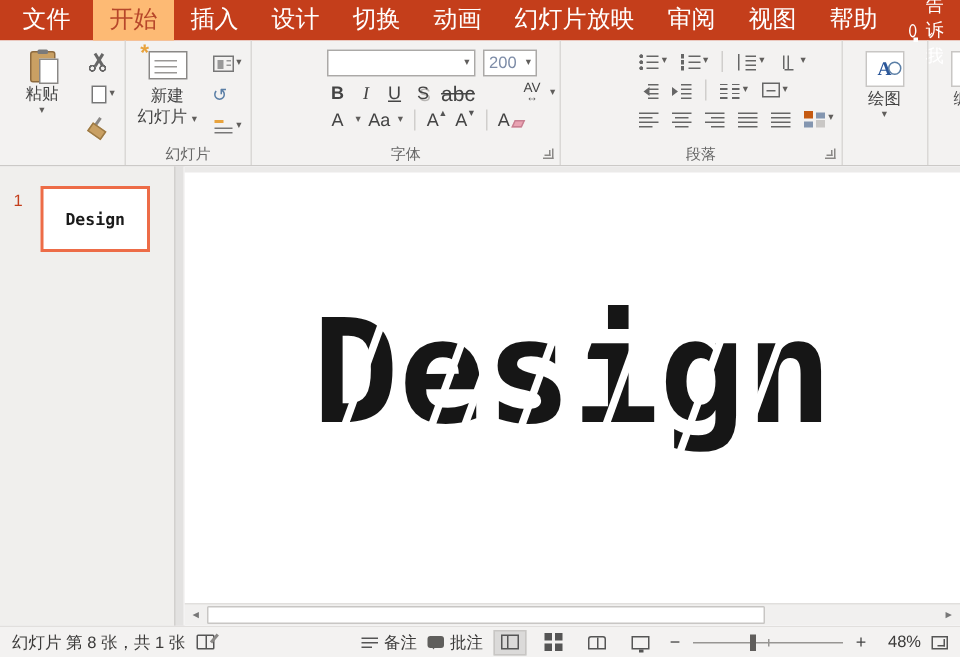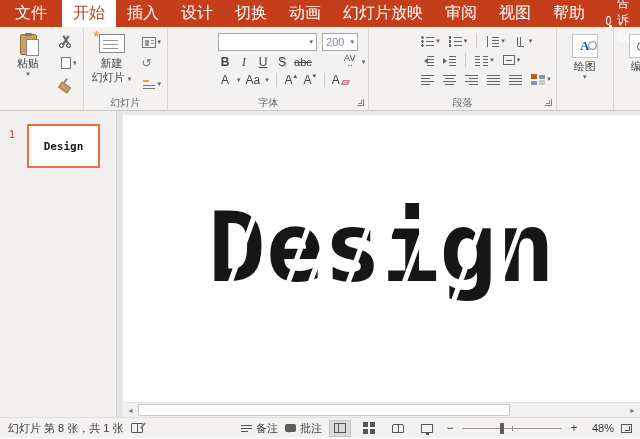--- a/index.html
+++ b/index.html
@@ -3,21 +3,21 @@
 <meta charset="utf-8">
 <style>
   * { margin:0; padding:0; box-sizing:border-box; }
   html,body { width:640px; height:439px; overflow:hidden; }
   body { font-family:"Liberation Sans","DejaVu Sans",sans-serif; background:#fff; font-size:12px; color:#333; }
 
   
   .tabbar { height:27px; background:#C43E1B; display:flex; align-items:stretch; color:#fff; }
   .tab { padding:0 11px; display:flex; align-items:center; font-size:16px; white-space:nowrap; cursor:default; }
   .tab.file { padding:0 15px; }
-  .tab.active { background:#ffffff; color:#B7472A; }
+  .tab.active { background:#fdba74; color:#B7472A; }
   .tellme { display:flex; align-items:center; gap:6px; padding:0 10px;margin-top:13px; }
   .tb-spacer { flex:1; }
   .share { display:flex; align-items:center; gap:6px; padding:0 12px; }
   .ic-bulb { width:9px; height:9px; border:1.4px solid #fff; border-radius:50%; position:relative; display:inline-block; }
   .ic-bulb::after { content:""; position:absolute; left:2px; bottom:-4px; width:3px; height:3px; background:#fff; }
   .ic-person { width:12px; height:12px; position:relative; display:inline-block; }
   .ic-person::before { content:""; position:absolute; left:3px; top:0; width:5px; height:5px; border:1.2px solid #fff; border-radius:50%; }
   .ic-person::after { content:""; position:absolute; left:1px; bottom:-1px; width:9px; height:5px; border:1.2px solid #fff; border-bottom:none; border-radius:5px 5px 0 0; }
 
   
@@ -70,21 +70,21 @@
   .fontcol { display:flex; flex-direction:column; padding-top:4px; gap:3px; }
   .fr { display:flex; align-items:center; gap:5px;padding-left:47px; }
   .combo { height:18px; background:#fff; border:1px solid #ABA9A7; display:flex; align-items:center; justify-content:space-between; padding:0 3px; font-size:11px; }
   .combo.name { width:99px; }
   .combo.size { width:36px; color:#7E8DA8; }
   .fbtn { min-width:14px; height:15px; display:flex; align-items:flex-end; justify-content:center; font-size:12px; color:#444; line-height:13px; }
   .fb-b { font-weight:bold; }
   .fb-i { font-style:italic; font-family:"Liberation Serif",serif; }
   .fb-u { text-decoration:underline; }
   .fb-s { text-shadow:1.2px 1.2px 0 #B8B6B4; }
-  .fb-abc { font-size:11px; text-decoration:line-through; }
+  .fb-abc { font-size:14px; text-decoration:line-through; }
   .fb-av { display:flex; flex-direction:column; align-items:center; font-size:9px; line-height:7px;margin-left:26px; }
   .fb-av .harrow { font-size:8px; line-height:6px; color:#555; }
   .sup { font-size:7px; line-height:7px; color:#555; margin-left:1px; align-self:flex-start; }
   .eraser { display:inline-block; width:7px; height:5px; background:#E9A2B2; border:1px solid #C77F91; transform:skewX(-25deg); margin-left:2px; margin-bottom:2px; }
   .vsep { width:1px; height:14px; background:#D0CECC; margin:0 2px; }
 
   
   .pbtn { height:16px; display:flex; align-items:center; gap:2px; padding:0 2px; position:relative; }
   .pi { display:inline-block; background-repeat:no-repeat; }
   .ic-bullets { width:13px; height:11px; background-image:

